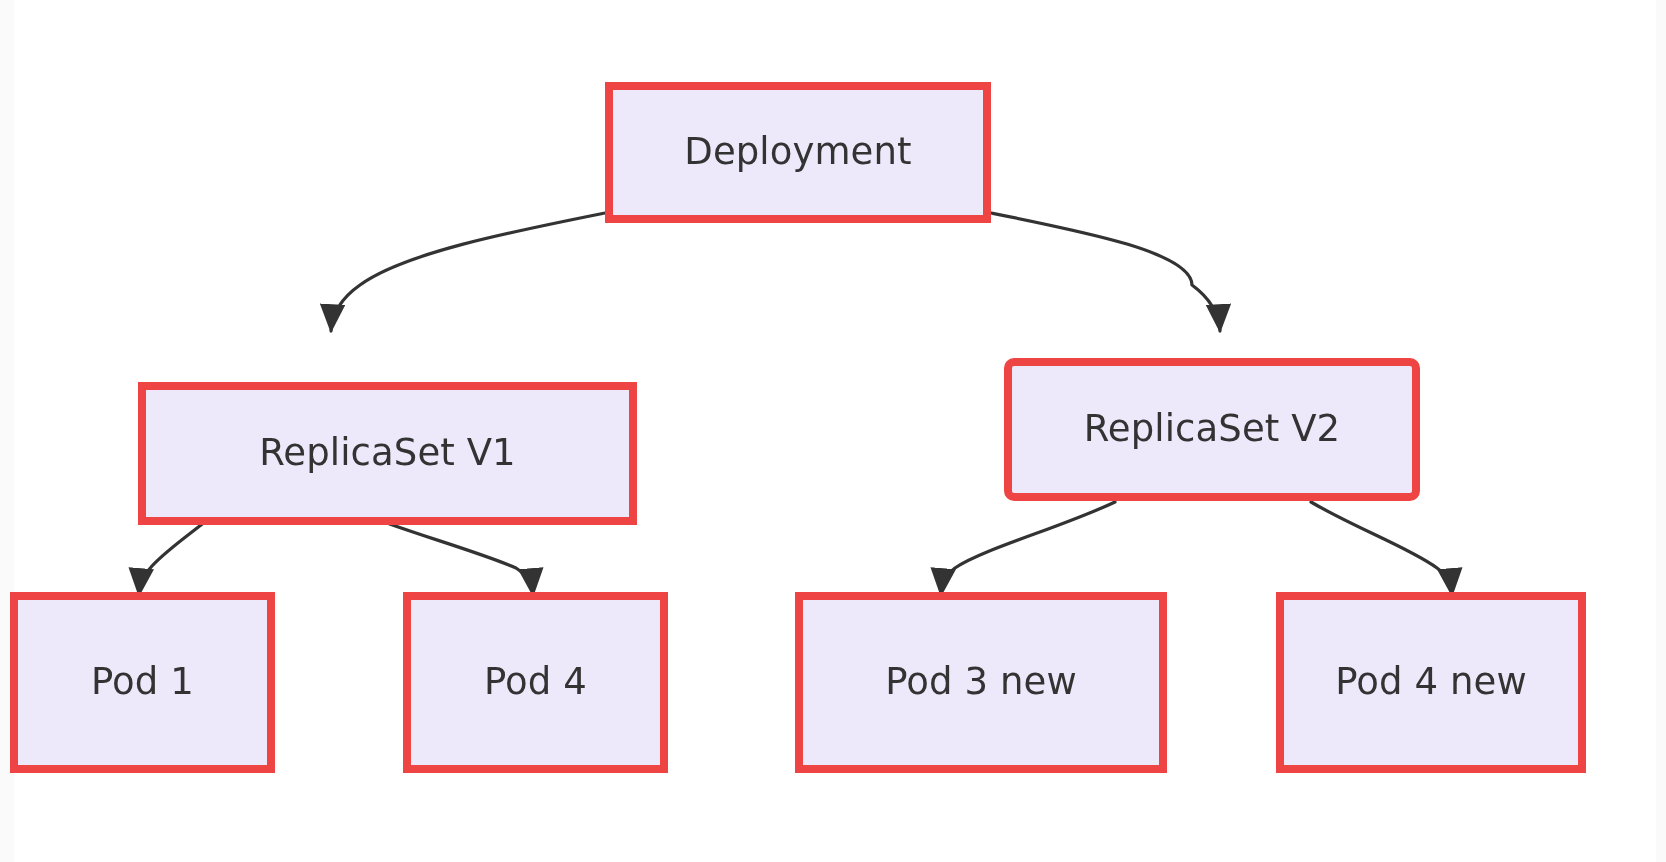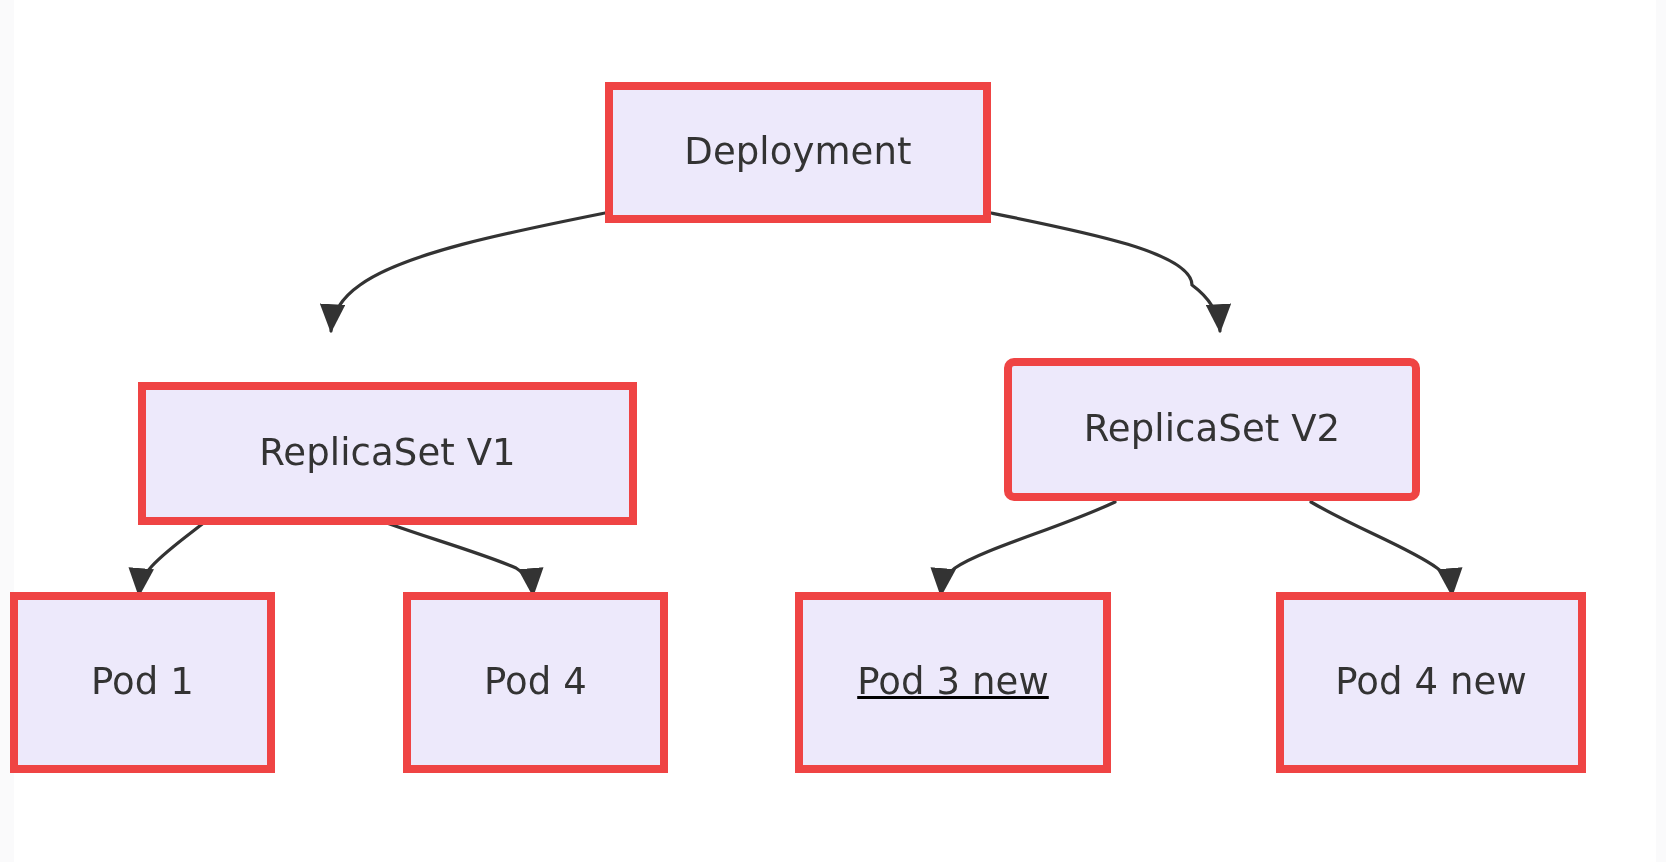--- a/index.html
+++ b/index.html
@@ -60,21 +60,21 @@
     letter-spacing: 0.1px;
     white-space: nowrap;
     text-align: center;
   }
   
   #node-deployment   { left: 605px;  top: 82px;  width: 386px; height: 141px; }
   #node-replicaset-v1 { left: 138px;  top: 358px; width: 499px; height: 143px; margin-top: 24px; }
   #node-replicaset-v2 { left: 1004px; top: 358px; width: 416px; height: 143px; border-radius: 10px; }
   #node-pod-1 { left: 10px;   top: 592px; width: 265px; height: 181px; }
   #node-pod-2 { left: 403px;  top: 592px; width: 265px; height: 181px; }
-  #node-pod-3 { left: 795px;  top: 592px; width: 316px; height: 181px; text-decoration: underline; }
+  #node-pod-3 { left: 795px;  top: 592px; width: 372px; height: 181px; }
   #node-pod-4 { left: 1276px; top: 592px; width: 310px; height: 181px; }
 </style>
 </head>
 <body>
 
 <div id="canvas">
 
   <svg id="edges" viewBox="0 0 1666 862" width="1666" height="862" xmlns="http://www.w3.org/2000/svg">
     <defs>
       <marker id="arrowhead" markerWidth="10" markerHeight="8" refX="8.4" refY="4" orient="auto" markerUnits="strokeWidth">

